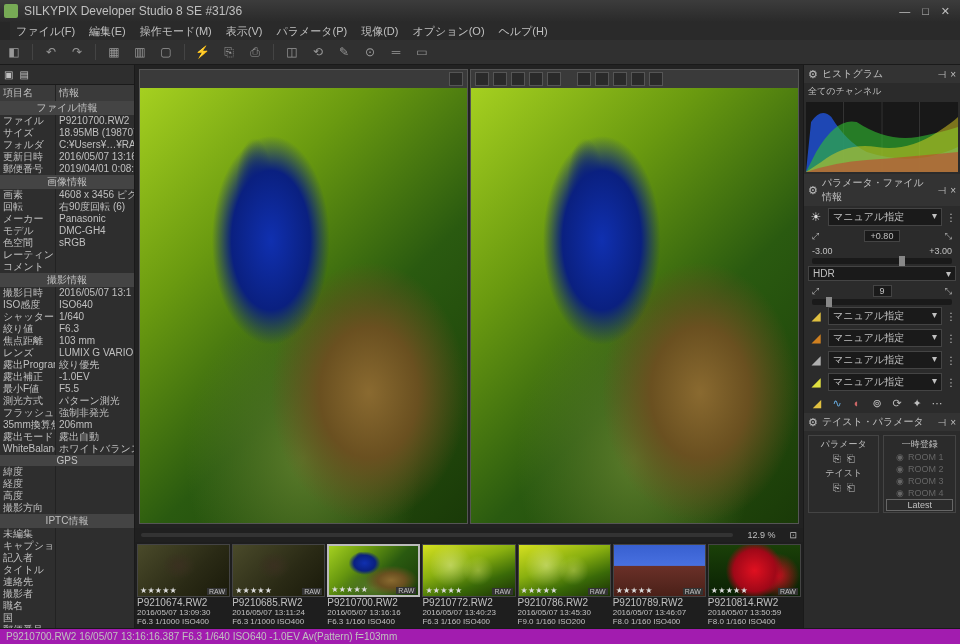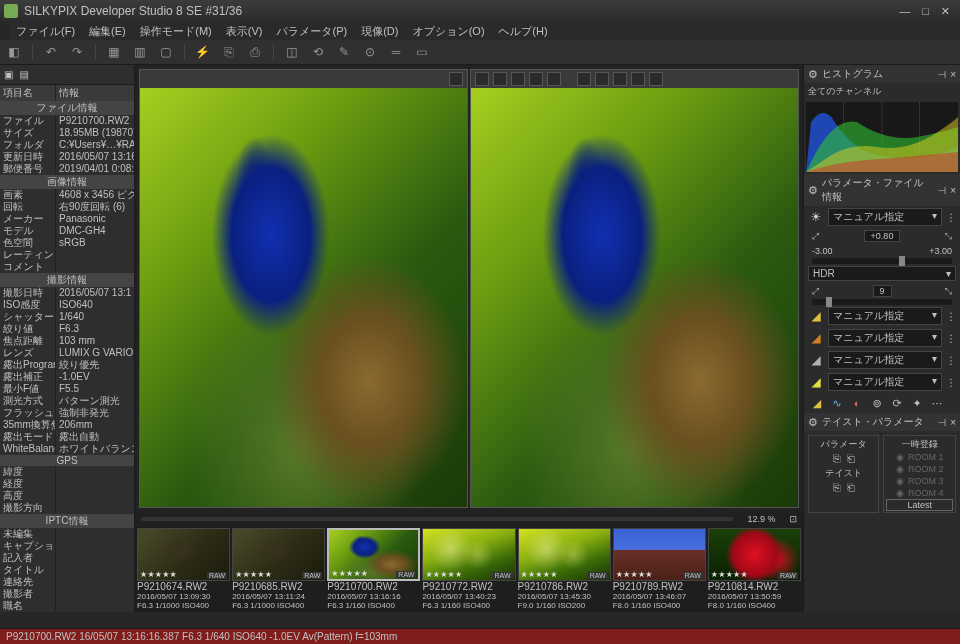--- a/index.html
+++ b/index.html
@@ -53,21 +53,21 @@
 .slider-thumb { position: absolute; top: -2px; width: 6px; height: 10px; background: #888; }
 .num-box { background: #1a1a1a; border: 1px solid #444; padding: 0 6px; font-size: 9px; }
 .icon-row { display: flex; gap: 6px; padding: 3px 6px; }
 .icon-row .pi { width: 14px; height: 14px; font-size: 11px; display: flex; align-items: center; justify-content: center; }
 .taste-panel { padding: 4px; }
 .taste-grid { display: flex; gap: 4px; }
 .taste-col { flex: 1; border: 1px solid #444; padding: 2px; }
 .taste-label { text-align: center; font-size: 9px; }
 .room-btn { font-size: 9px; padding: 1px; text-align: center; color: #666; }
 .latest-btn { border: 1px solid #666; font-size: 9px; text-align: center; margin-top: 2px; padding: 0 20px; }
-.statusbar { height: 16px; background: #7f1d1d; display: flex; align-items: center; padding: 0 6px; font-size: 10px; border-top: 1px solid #1a1a1a; margin-top: 16px; }
+.statusbar { height: 16px; background: #a21caf; display: flex; align-items: center; padding: 0 6px; font-size: 10px; border-top: 1px solid #1a1a1a; }
 
 
 .peacock { width: 100%; height: 100%; background:
   radial-gradient(ellipse 30% 40% at 40% 35%, #1030b0 0%, #0a2080 40%, transparent 60%),
   radial-gradient(ellipse 8% 15% at 35% 22%, #0a2070 0%, transparent 70%),
   radial-gradient(ellipse 50% 50% at 70% 70%, #8a6a30 0%, #6a5020 30%, transparent 60%),
   radial-gradient(ellipse 60% 60% at 50% 85%, #5a7a2a 0%, transparent 60%),
   linear-gradient(135deg, #a5d020 0%, #6a9a10 30%, #2a5a10 60%, #1a3a08 100%);
 }
 .leaves { width: 100%; height: 100%; background:

